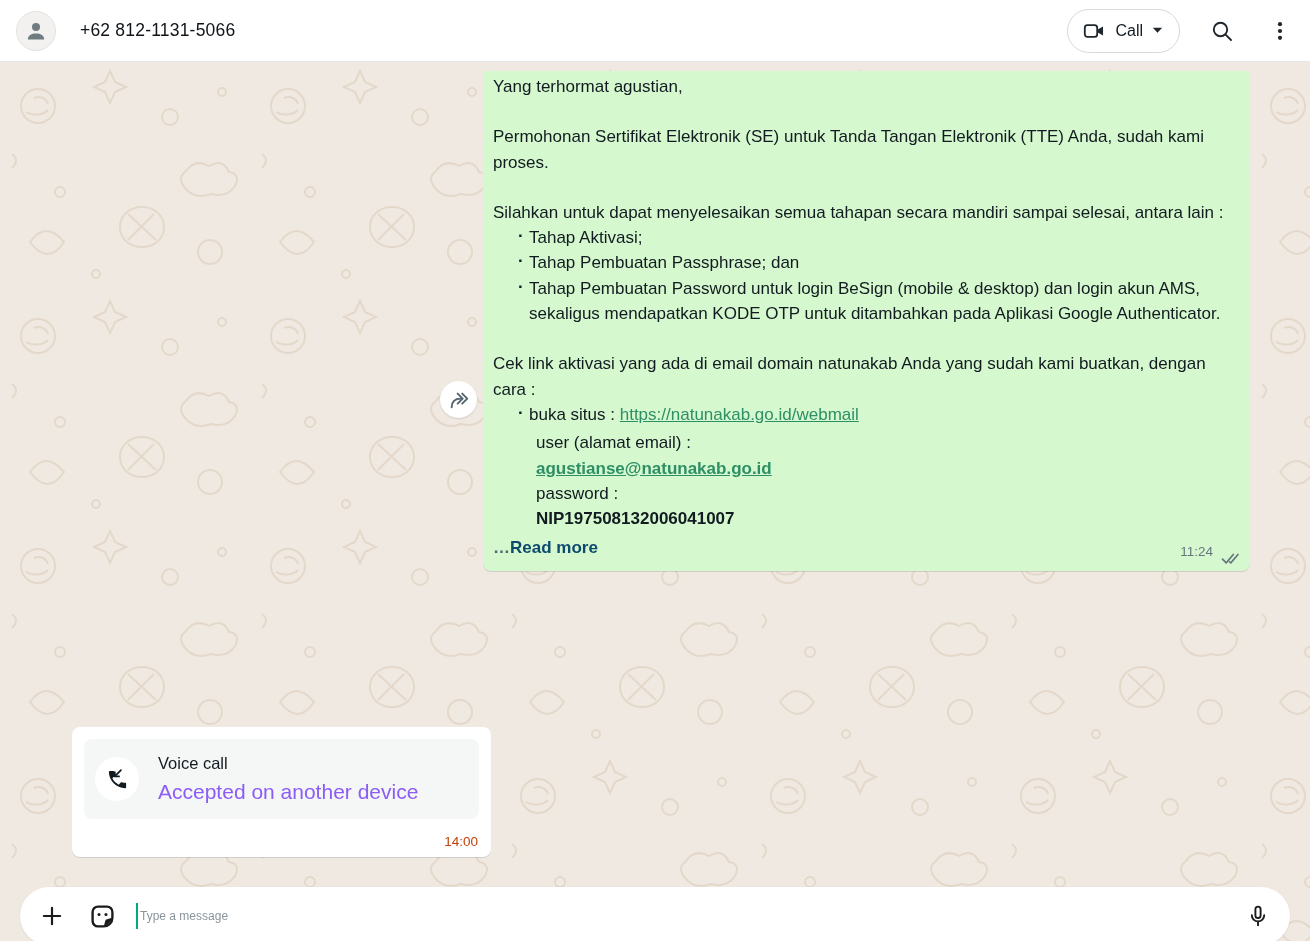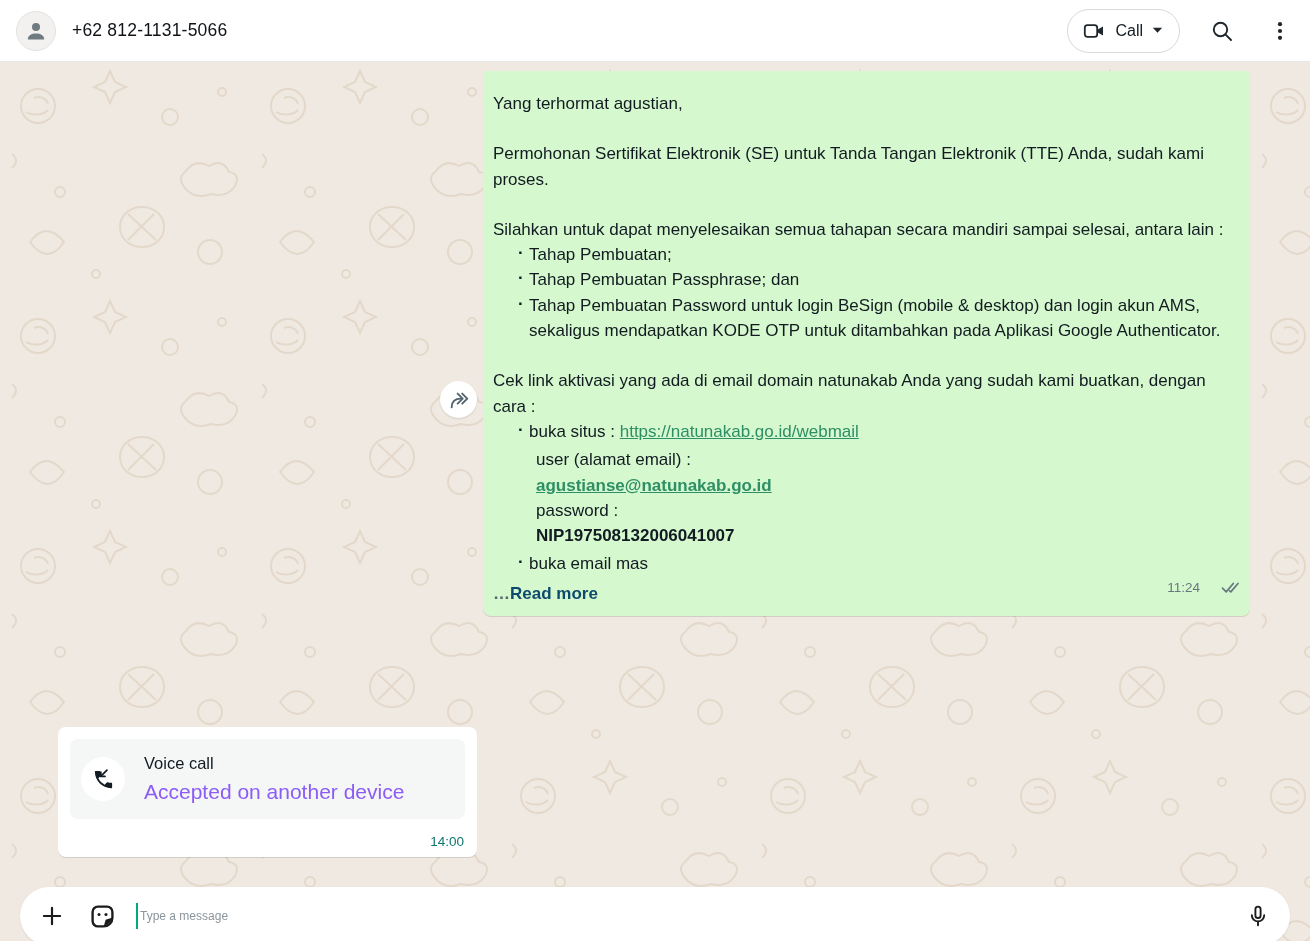--- a/index.html
+++ b/index.html
@@ -12,21 +12,21 @@
     position:absolute; top:0; left:0; width:100%; height:62px;
     background:#ffffff; border-bottom:1px solid #e7e7e7;
     display:flex; align-items:center; z-index:30;
   }
   .avatar {
     width:40px; height:40px; border-radius:50%; background:#f2f1ef;
     border:1px solid #e4e2df; margin-left:16px; flex:0 0 auto;
     display:flex; align-items:center; justify-content:center; cursor:pointer;
   }
   .contact-name {
-    margin-left:16px; font-size:17.5px; color:#101418; letter-spacing:.2px; cursor:pointer;
+    margin-left:24px; font-size:17.5px; color:#101418; letter-spacing:.2px; cursor:pointer;
   }
   .header-actions { margin-left:auto; display:flex; align-items:center; }
   .call-btn {
     height:44px; border:1px solid #d6dadd; border-radius:22px; background:#fff;
     display:flex; align-items:center; padding:0 16px 0 14px; gap:9px; cursor:pointer;
     font-family:inherit;
   }
   .call-btn .call-label { font-size:16px; color:#111b21; }
   .icon-btn {
     width:44px; height:44px; border:none; background:transparent; border-radius:50%;
@@ -42,62 +42,62 @@
   .forward-btn {
     position:absolute; left:440px; top:319px; width:37px; height:37px; border:none;
     border-radius:50%; background:#ffffff; box-shadow:0 1px 2px rgba(0,0,0,.12);
     display:flex; align-items:center; justify-content:center; cursor:pointer; z-index:6;
   }
 
   .bubble-out {
     position:absolute; left:483px; top:9px; width:767px;
     background:#D6F8CE; border-radius:0 0 8px 8px;
     box-shadow:0 1px .5px rgba(11,20,26,.13);
-    padding:20px 12px 10px 10px;
+    padding:3px 12px 10px 10px;
     font-size:17px; line-height:25.3px; color:#111b21; z-index:5;
   }
   .bubble-out p { margin:0 0 25px 0; }
   .bubble-out p.tight { margin:0; }
   ul.wa-list { list-style:none; margin:0 0 0 0; }
   ul.wa-list li { position:relative; padding-left:36px; }
   ul.wa-list li::before {
     content:"·"; position:absolute; left:25px; top:-2px; font-weight:700; color:#111b21;
   }
   .gap-line { height:25px; }
   .cred-block { padding-left:43px; margin:3px 0 3px 0; }
   a.wa-link { color:#2E8F66; text-decoration:underline; cursor:pointer;text-align:center; }
   a.wa-link.bold { font-weight:700; }
   .bold-dark { font-weight:700; }
   .read-more-row { margin-top:4px; font-size:17px; }
   .ellipsis { color:#54656f; font-weight:700; }
   .read-more { color:#0c4a6e; font-weight:700; cursor:pointer; }
   .msg-meta {
-    position:absolute; right:10px; bottom:16px;
-    display:flex; align-items:center; gap:21px;
+    position:absolute; right:10px; bottom:6px;
+    display:flex; align-items:flex-end; gap:8px;
   }
   .msg-time { font-size:13.5px; color:#667781; }
 
   
   .voice-card {
-    position:absolute; left:58px; top:665px; width:419px; height:130px;
+    position:absolute; left:72px; top:665px; width:419px; height:130px;
     background:#ffffff; border-radius:8px;
     box-shadow:0 1px .5px rgba(11,20,26,.13); z-index:5; cursor:pointer;
   }
   .voice-inner {
     position:absolute; left:12px; top:12px; right:12px; height:80px;
     background:#f5f6f6; border-radius:8px;
     display:flex; align-items:center; padding-left:11px; gap:19px;
   }
   .vc-icon-circle {
     width:44px; height:44px; border-radius:50%; background:#ffffff; flex:0 0 auto;
     display:flex; align-items:center; justify-content:center;
   }
   .vc-title { font-size:16.5px; color:#111b21; margin-bottom:7px; }
   .vc-sub { font-size:21px; color:#8b5cf6; }
-  .vc-time { position:absolute; right:13px; bottom:8px; font-size:13.5px; color:#0f766e;margin-top:37px; }
+  .vc-time { position:absolute; right:13px; bottom:8px; font-size:13.5px; color:#c2410c;margin-top:37px; }
 
   
   .composer-pill {
     position:absolute; left:20px; right:20px; top:825px; height:58px;
     background:#ffffff; border-radius:29px; z-index:20;
     display:flex; align-items:center; box-shadow:0 1px 3px rgba(0,0,0,.06);
   }
   .comp-btn {
     border:none; background:transparent; cursor:pointer; padding:0;
     display:flex; align-items:center; justify-content:center;
@@ -193,38 +193,35 @@
         <path d="M10.5 3 L16 8.5 L10.5 14" stroke="#54656f" stroke-width="2.1" stroke-linecap="round" stroke-linejoin="round"></path>
         <path d="M15.5 3 L21 8.5 L15.5 14" stroke="#54656f" stroke-width="2.1" stroke-linecap="round" stroke-linejoin="round"></path>
       </svg>
     </button>
 
     <div class="bubble-out">
       <p>Yang terhormat agustian,</p>
       <p>Permohonan Sertifikat Elektronik (SE) untuk Tanda Tangan Elektronik (TTE) Anda, sudah kami proses.</p>
       <p class="tight">Silahkan untuk dapat menyelesaikan semua tahapan secara mandiri sampai selesai, antara lain :</p>
       <ul class="wa-list">
-        <li>Tahap Pembuatan;</li>
+        <li>Tahap Aktivasi;</li>
         <li>Tahap Pembuatan Passphrase; dan</li>
         <li>Tahap Pembuatan Password untuk login BeSign (mobile &amp; desktop) dan login akun AMS, sekaligus mendapatkan KODE OTP untuk ditambahkan pada Aplikasi Google Authenticator.</li>
       </ul>
       <div class="gap-line"></div>
       <p class="tight">Cek link aktivasi yang ada di email domain natunakab Anda yang sudah kami buatkan, dengan cara :</p>
       <ul class="wa-list">
         <li><span>buka situs : </span><a class="wa-link">https://natunakab.go.id/webmail</a></li>
       </ul>
       <div class="cred-block">
         <div>user (alamat email) :</div>
         <div><a class="wa-link bold">agustianse@natunakab.go.id</a></div>
         <div>password :</div>
         <div class="bold-dark">NIP197508132006041007</div>
       </div>
-      <ul class="wa-list">
-        <li>buka email mas</li>
-      </ul>
       <div class="read-more-row">
         <span class="ellipsis">…</span><span class="read-more">Read more</span>
       </div>
       <div class="msg-meta">
         <span class="msg-time">11:24</span>
         <svg width="19" height="13" viewBox="0 0 19 13" fill="none">
           <path d="M1.5 7.2 L5.2 10.9 L12.3 2.5" stroke="#667781" stroke-width="1.7" stroke-linecap="round" stroke-linejoin="round"></path>
           <path d="M8.6 9.8 L9.8 10.9 L17 2.5" stroke="#667781" stroke-width="1.7" stroke-linecap="round" stroke-linejoin="round"></path>
         </svg>
       </div>

